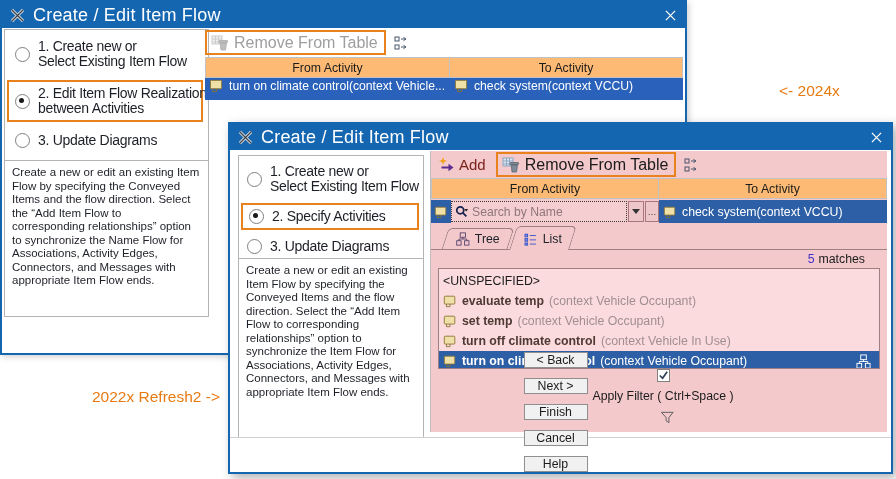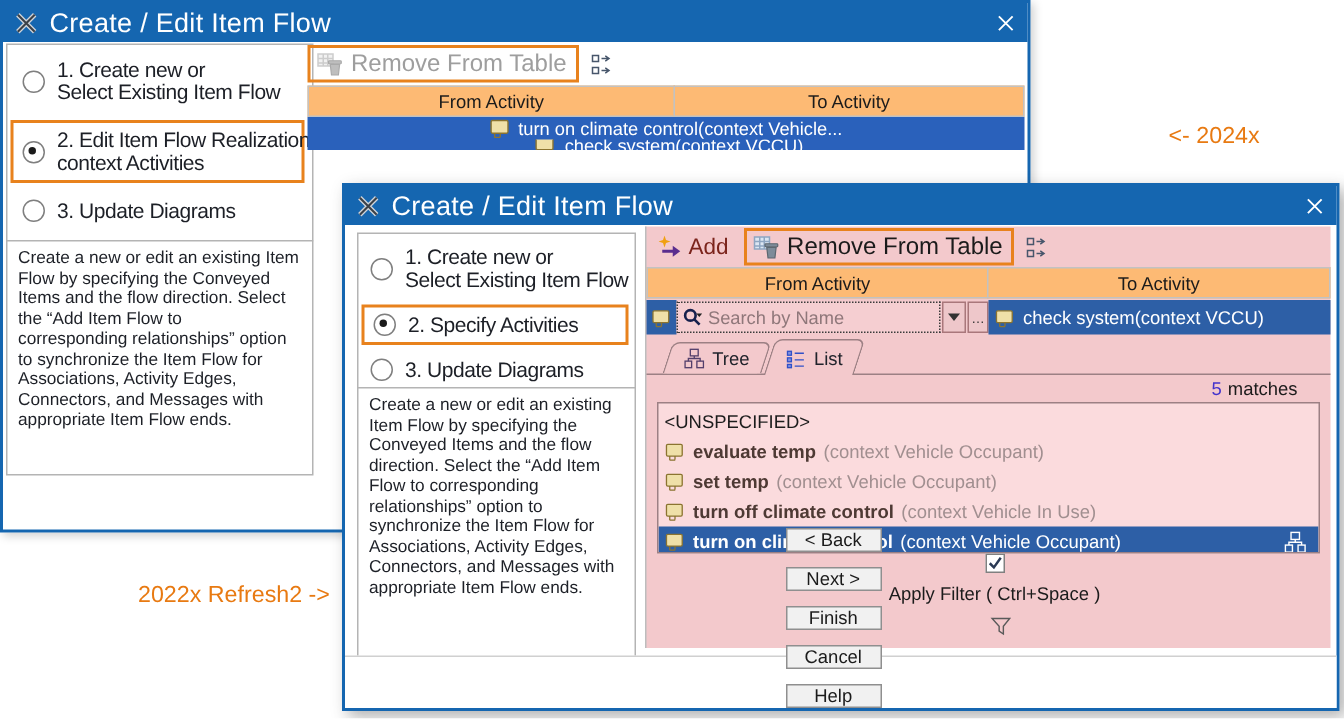--- a/index.html
+++ b/index.html
@@ -91,38 +91,38 @@
           <span class="optlbl">
             <div>1. Create new or</div>
             <div>Select Existing Item Flow</div>
           </span>
         </div>
         <div class="hl" style="position:absolute;left:2px;top:50px;width:196px;padding:4px 0 4px 6px;box-sizing:border-box;">
           <div style="display:flex;align-items:center;gap:8px;">
             <span class="radio sel"></span>
             <span class="optlbl">
               <div>2. Edit Item Flow Realization</div>
-              <div>context Activities</div>
+              <div>between Activities</div>
             </span>
           </div>
         </div>
         <div class="opt" style="left:10px;top:103px;">
           <span class="radio"></span>
           <span class="optlbl">
               <div>3. Update Diagrams</div>
             </span>
         </div>
       </div>
       <div class="box desc" style="height:157px;margin-top:-1px;">
         <div>Create a new or edit an existing Item</div>
         <div>Flow by specifying the Conveyed</div>
         <div>Items and the flow direction. Select</div>
         <div>the “Add Item Flow to</div>
         <div>corresponding relationships” option</div>
-        <div>to synchronize the Item Flow for</div>
+        <div>to synchronize the Name Flow for</div>
         <div>Associations, Activity Edges,</div>
         <div>Connectors, and Messages with</div>
         <div>appropriate Item Flow ends.</div>
       </div>
     </div>
 
     <div style="position:absolute;left:203px;top:28px;display:flex;align-items:center;">
       <div class="tbgroup hl">
         <svg class="dis-icon" width="18" height="16" viewBox="0 0 18 16">
           <g stroke="#8ea6c2" fill="#dce6f2">
@@ -142,21 +142,21 @@
         <rect x="2" y="10" width="4" height="4"></rect>
           <path d="M8 12h4.5M10.5 10.3L13 12l-2.5 1.7"></path>
       </svg>
     </div>
 
     <div style="position:absolute;left:203px;top:55px;width:478px;">
       <div style="display:flex;">
         <div class="th" style="width:245px;">From Activity</div>
         <div class="th" style="flex:1;margin-left:-1px;">To Activity</div>
       </div>
-      <div class="selrow" style="display:flex;height:22px;align-items:center;flex-direction:column;">
+      <div class="selrow" style="display:flex;height:22px;align-items:flex-start;">
         <div class="tcell" style="width:245px;">
           <svg width="15" height="15" viewBox="0 0 16 16">
             <rect x="1.5" y="2.5" width="12" height="9" rx="1" fill="#efe0a8" stroke="#8b7430"></rect>
             <path d="M4 11.5v3.2M8 11.5v2.6M4 14.5h4.2" stroke="#8b7430" fill="none"></path>
           </svg>
           <span>turn on climate control(context Vehicle...</span>
         </div>
         <div class="tcell" style="flex:1;">
           <svg width="15" height="15" viewBox="0 0 16 16">
             <rect x="1.5" y="2.5" width="12" height="9" rx="1" fill="#efe0a8" stroke="#8b7430"></rect>

